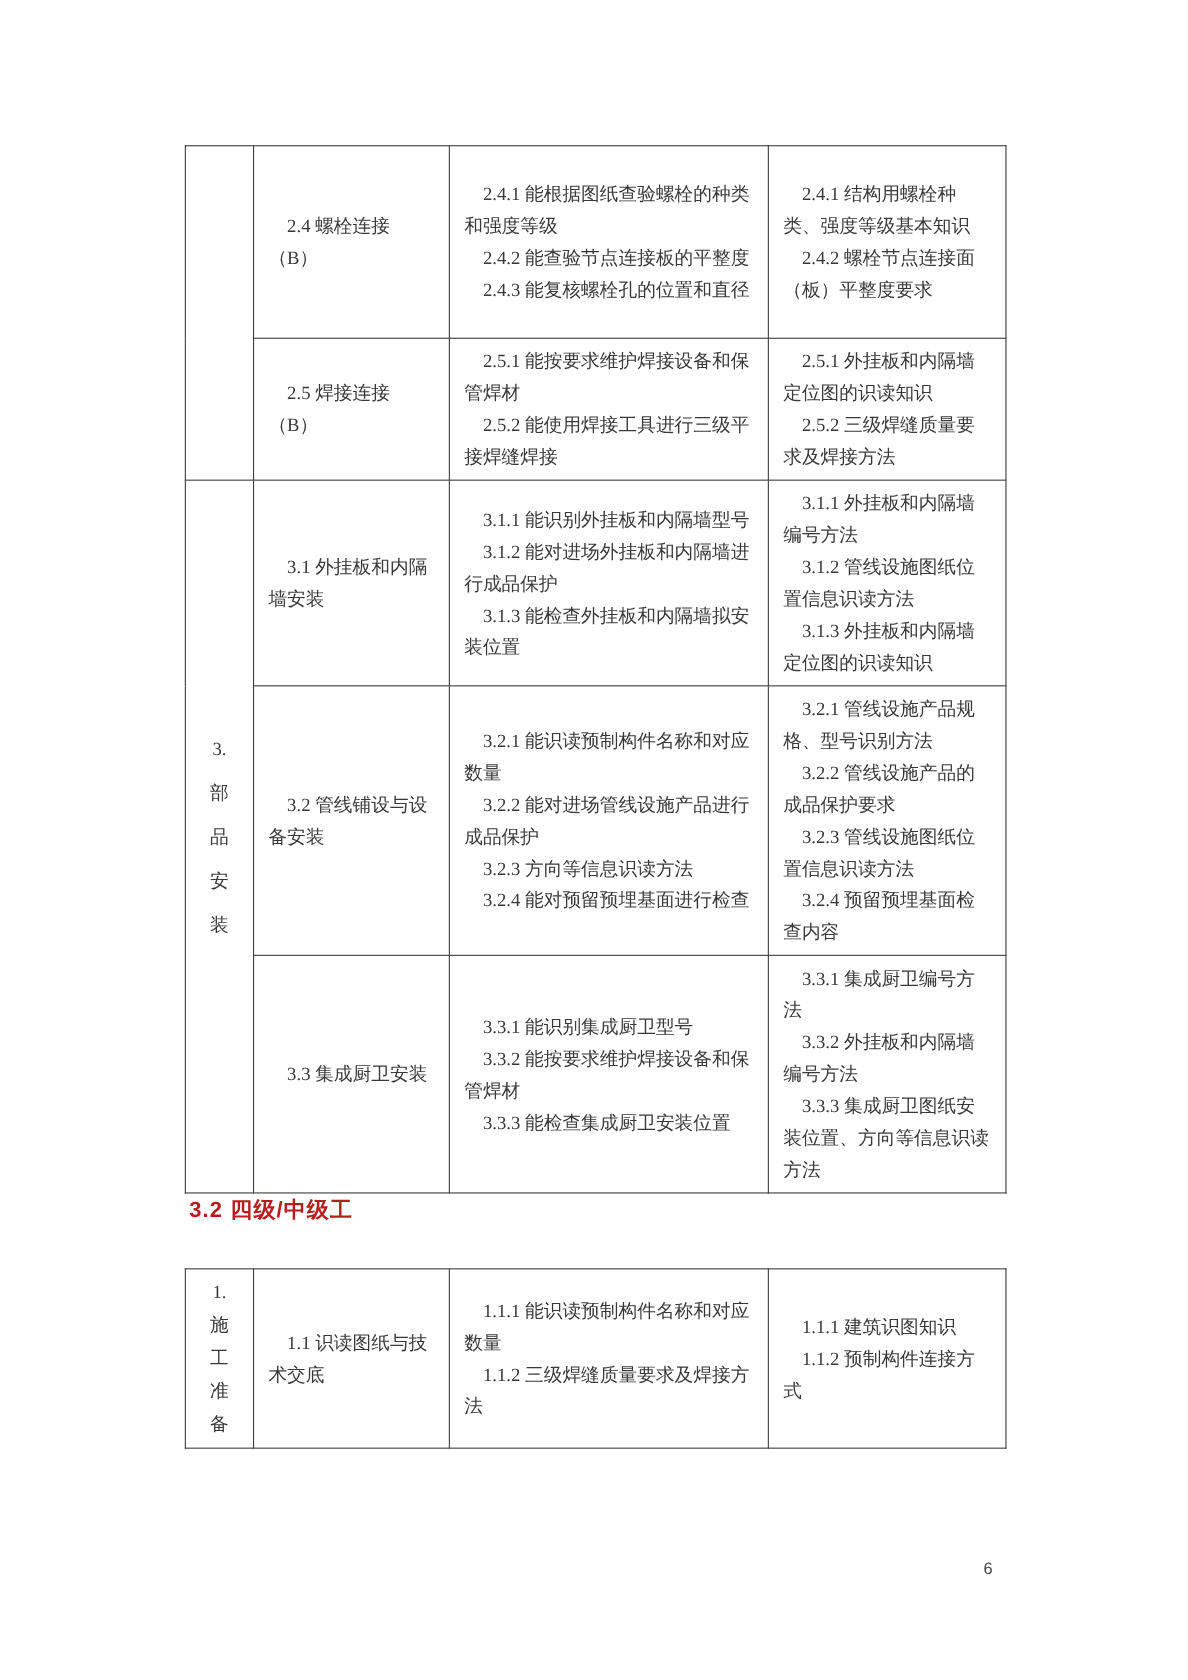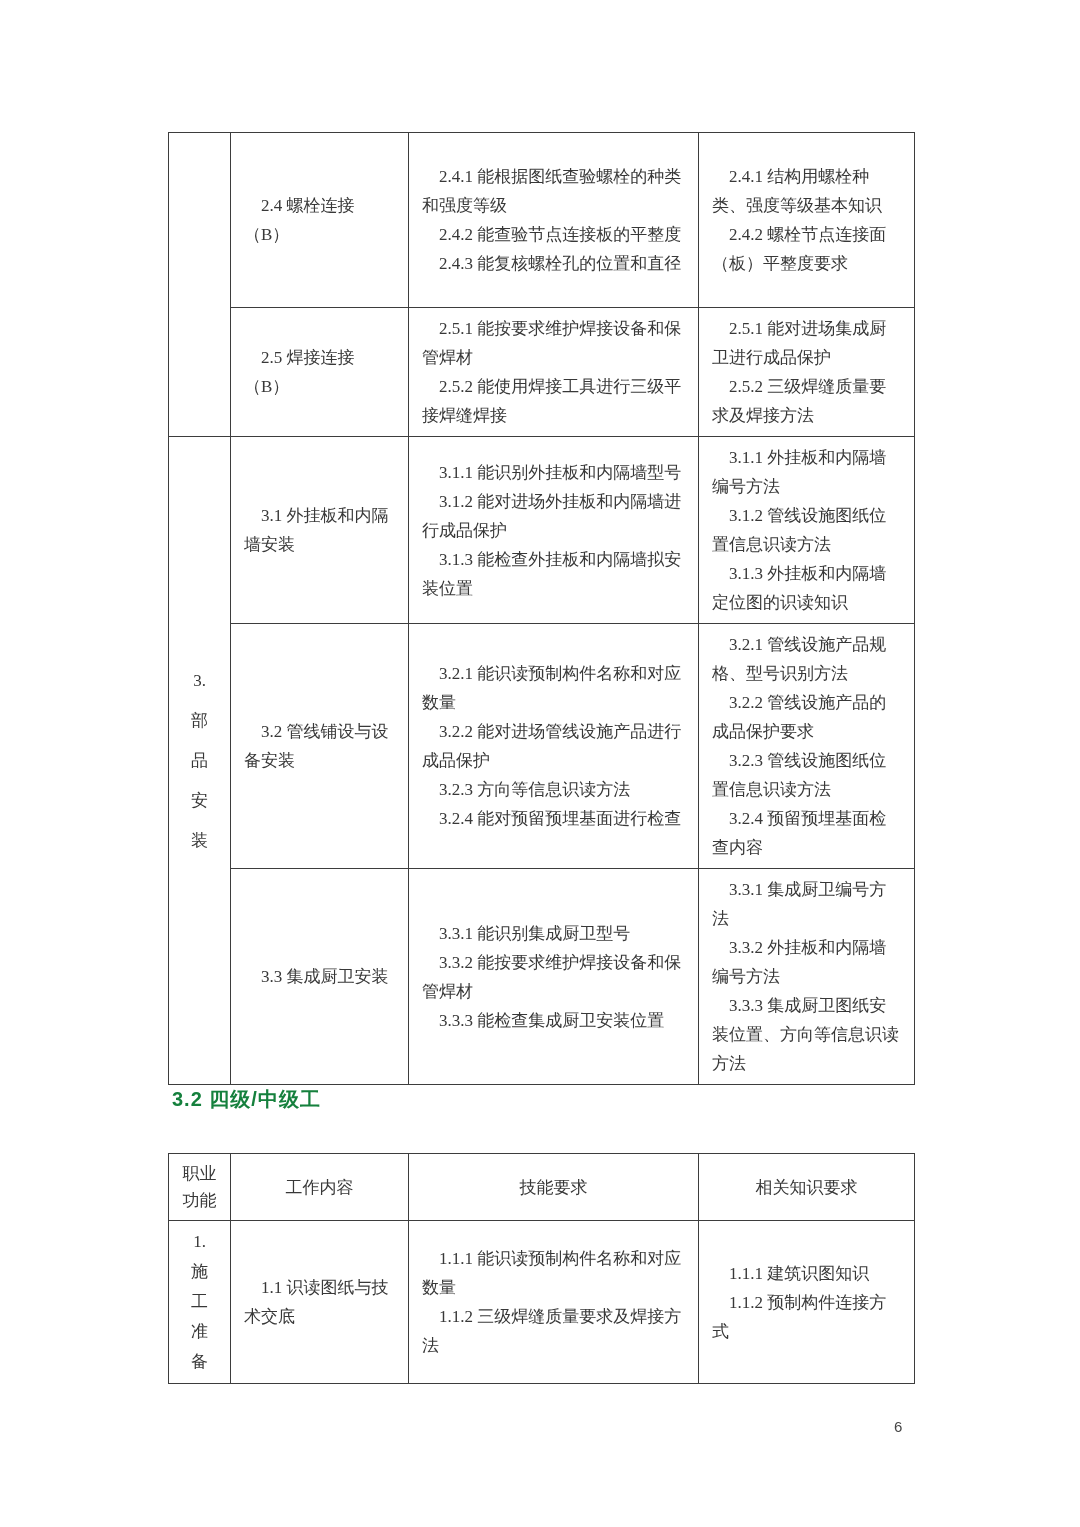--- a/index.html
+++ b/index.html
@@ -30,21 +30,21 @@
   }
   .func-tall{line-height:40px;}
   .func-short{line-height:30px;}
   .work-cell p, .para-cell p{
     margin:0;text-indent:17px;text-align:left;font-family:Liberation Serif, serif;
   }
   .para-cell{padding:4px 12px;}
   .heading{
     position:absolute;left:172px;top:1086px;
     font-family:"Liberation Sans","DejaVu Sans",sans-serif;
-    font-weight:bold;font-size:20px;color:#15803d;letter-spacing:1px;
+    font-weight:bold;font-size:20px;color:#b91c1c;letter-spacing:1px;
   }
   .pagenum{
     position:absolute;left:894px;top:1418px;
     font-family:"Liberation Sans","DejaVu Sans",sans-serif;
     font-size:15px;color:#444444;
   }
 </style>
 </head>
 <body>
 
@@ -75,21 +75,21 @@
       </tr>
       <tr style="height:123px">
         <td class="work-cell">
           <p>2.5 焊接连接（B）</p>
         </td>
         <td class="para-cell">
           <p>2.5.1 能按要求维护焊接设备和保管焊材</p>
           <p>2.5.2 能使用焊接工具进行三级平接焊缝焊接</p>
         </td>
         <td class="para-cell">
-          <p>2.5.1 能对进场集成厨卫进行成品保护</p>
+          <p>2.5.1 外挂板和内隔墙定位图的识读知识</p>
           <p>2.5.2 三级焊缝质量要求及焊接方法</p>
         </td>
       </tr>
       <tr style="height:180px">
         <td rowspan="3" class="func-cell func-tall">3.
 部
 品
 安
 装</td>
         <td class="work-cell">
@@ -144,26 +144,20 @@
   <div class="heading">3.2 四级/中级工</div>
 
   <table class="std t2">
     <colgroup>
       <col style="width:62px">
         <col style="width:178px">
         <col style="width:290px">
         <col style="width:216px">
     </colgroup>
     <tbody>
-      <tr style="height:62px">
-        <th class="hdr">职业功能</th>
-        <th class="hdr">工作内容</th>
-        <th class="hdr">技能要求</th>
-        <th class="hdr">相关知识要求</th>
-      </tr>
       <tr style="height:162px">
         <td class="func-cell func-short">1.
 施
 工
 准
 备</td>
         <td class="work-cell">
           <p>1.1 识读图纸与技术交底</p>
         </td>
         <td class="para-cell">

